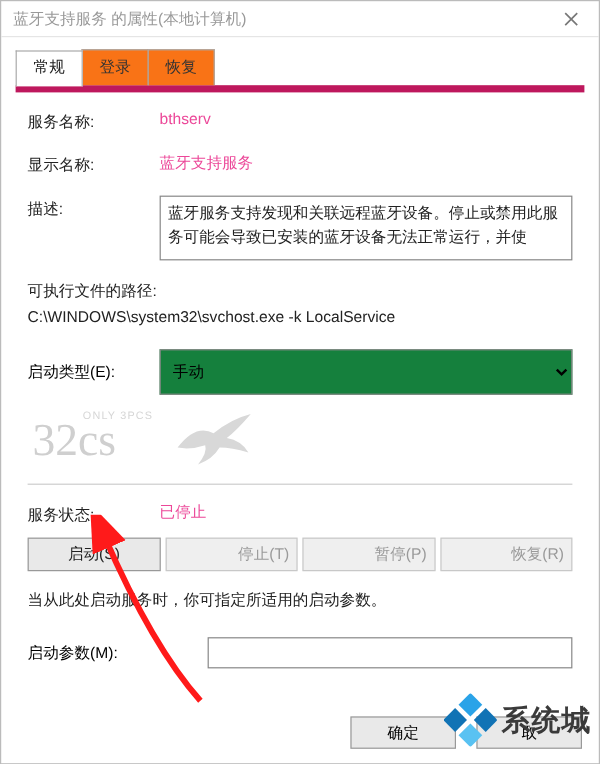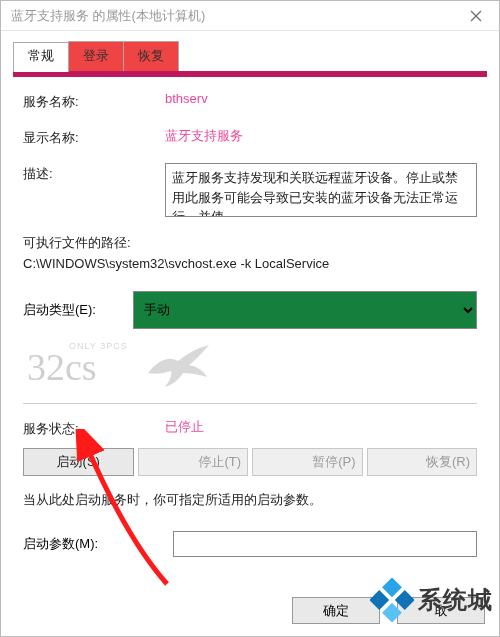--- a/index.html
+++ b/index.html
@@ -49,29 +49,28 @@
     font-size:13px;
     color:#222;
   }
   .tab.active {
     background:#fff;
     top:1px;
     padding-top:4px;
     padding-bottom:7px;
     z-index:2;
   }
-  .tab.inactive { background:#ef4444; color:#333; }
+  .tab.inactive { background:#f97316; color:#333; }
   .pane {
     padding:14px 22px 0 22px;
   }
   .row {
     display:flex;
     align-items:flex-start;
     margin-bottom:16px;
-    gap:32px;
   }
   .row .label {
     width:110px;
     flex:0 0 110px;
     color:#222;
     padding-top:2px;
   }
   .row .value { flex:1; color:#ec4899; }
   textarea.desc {
     flex:1;

